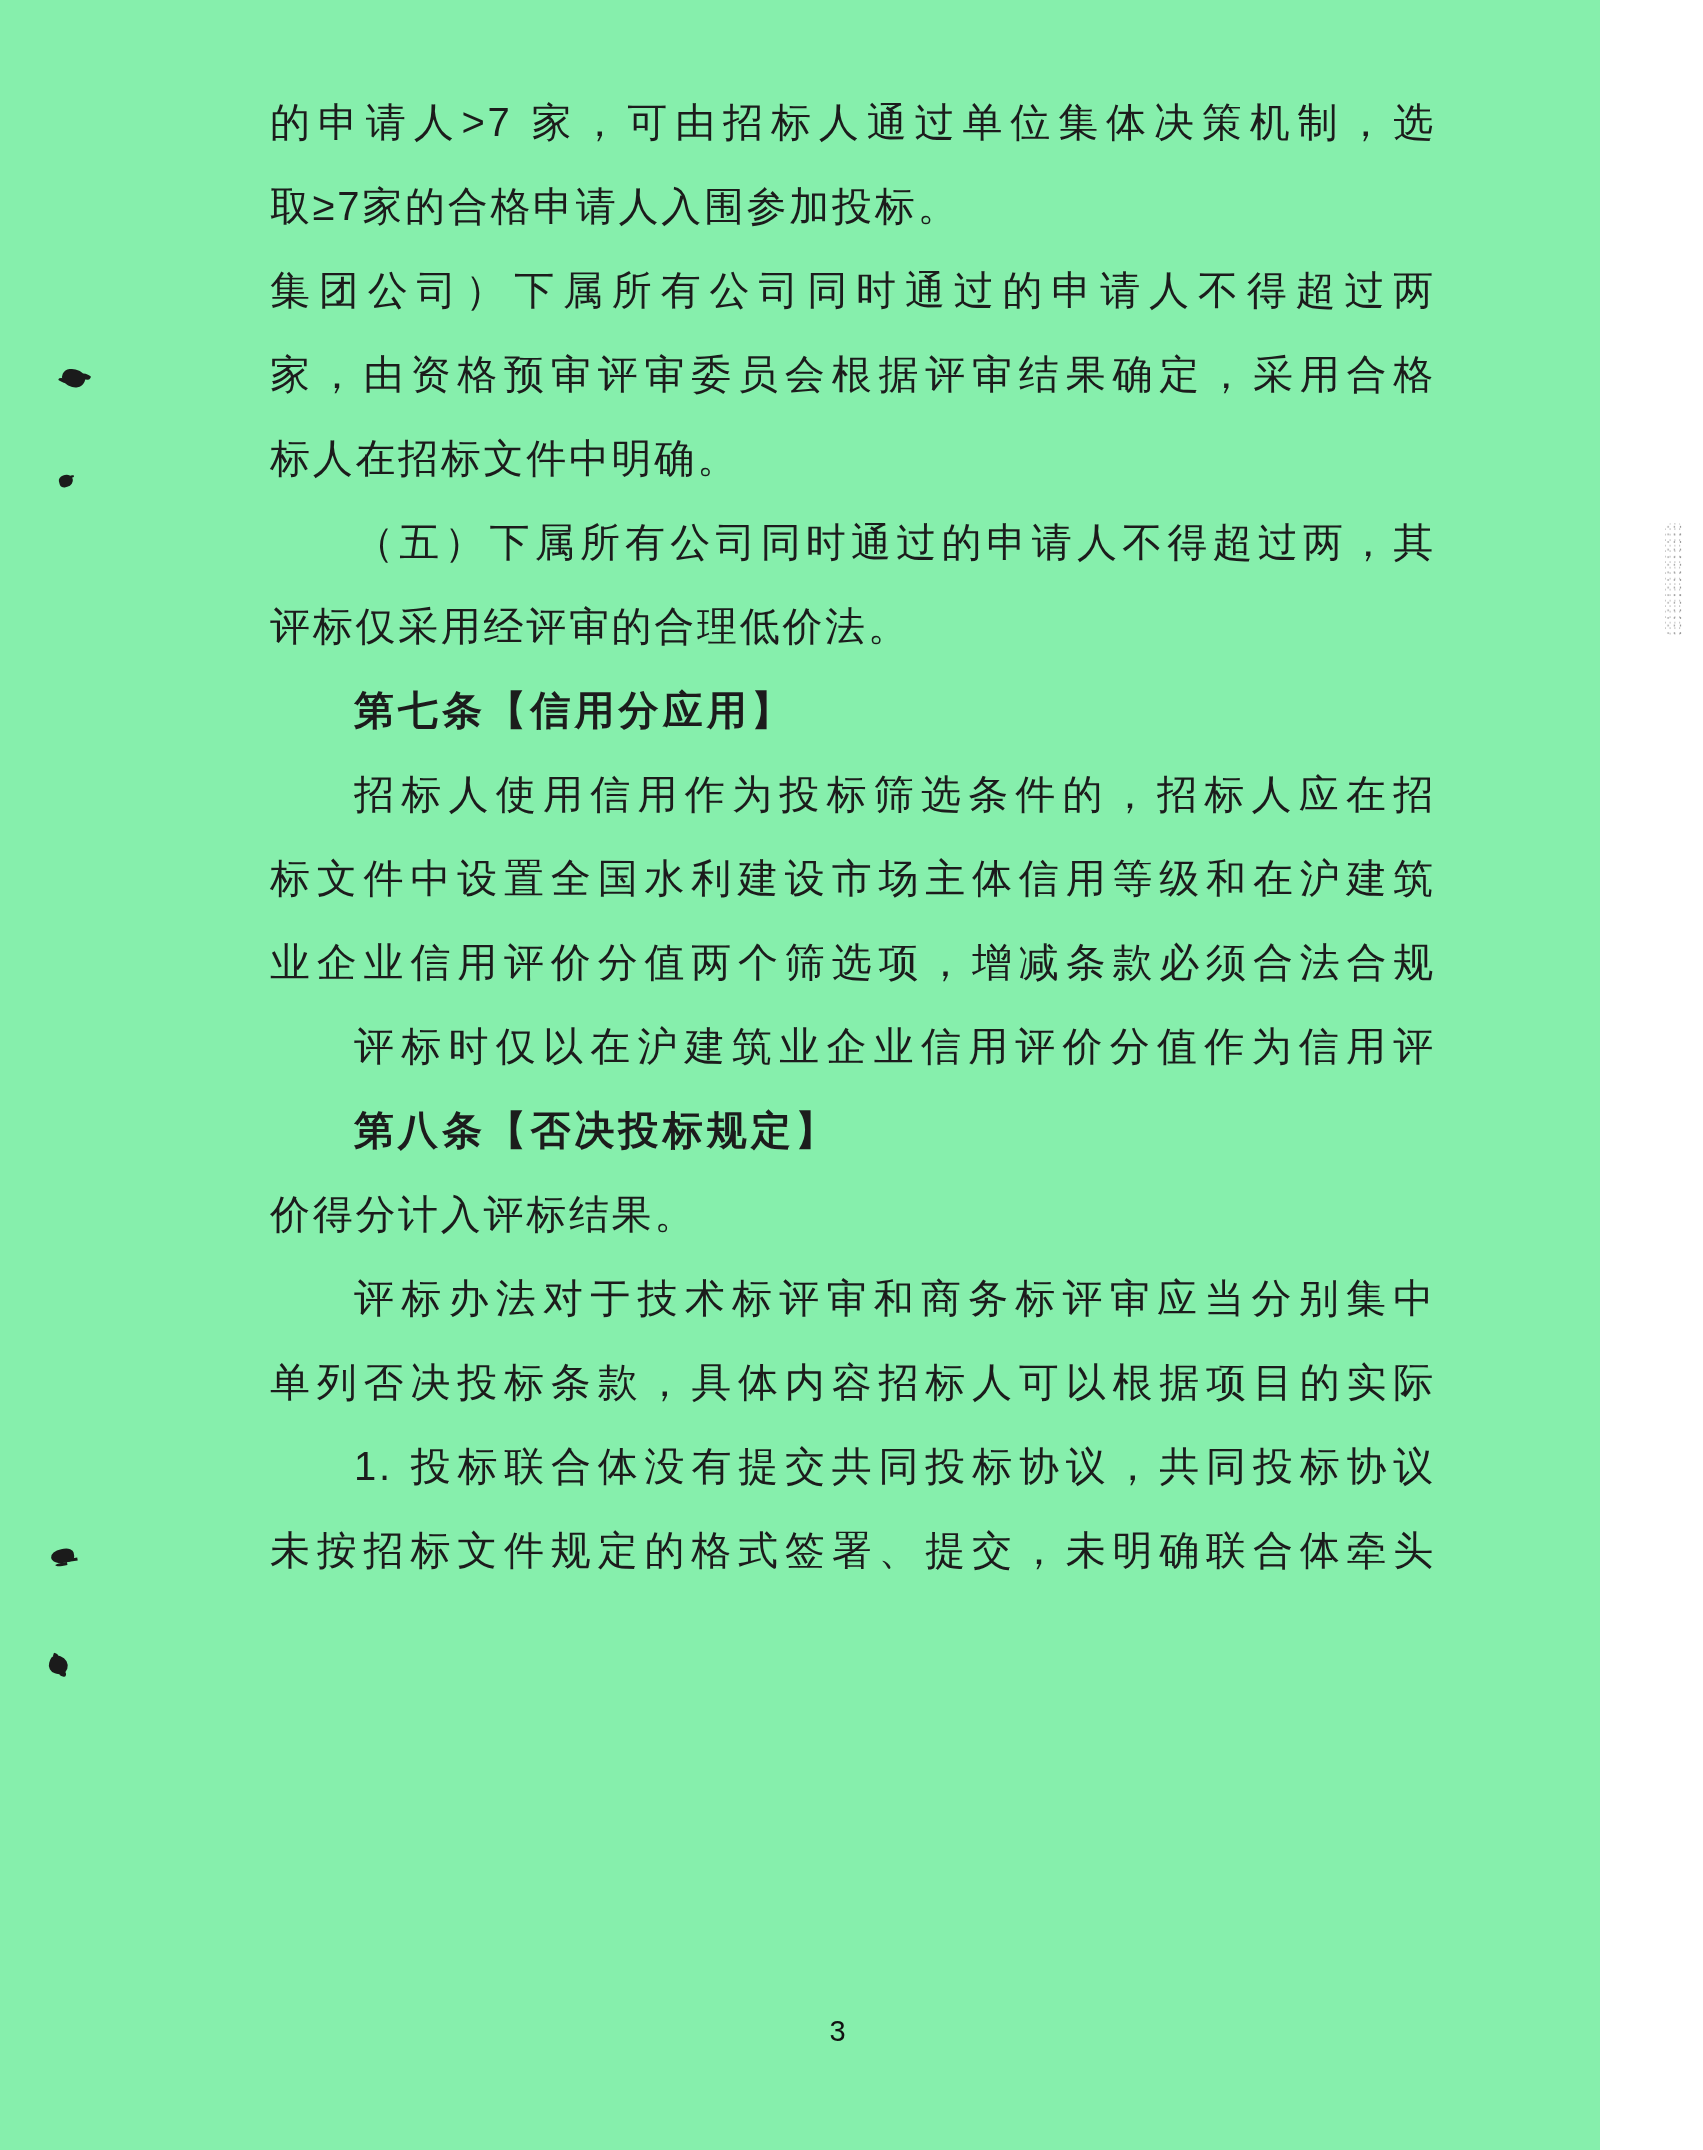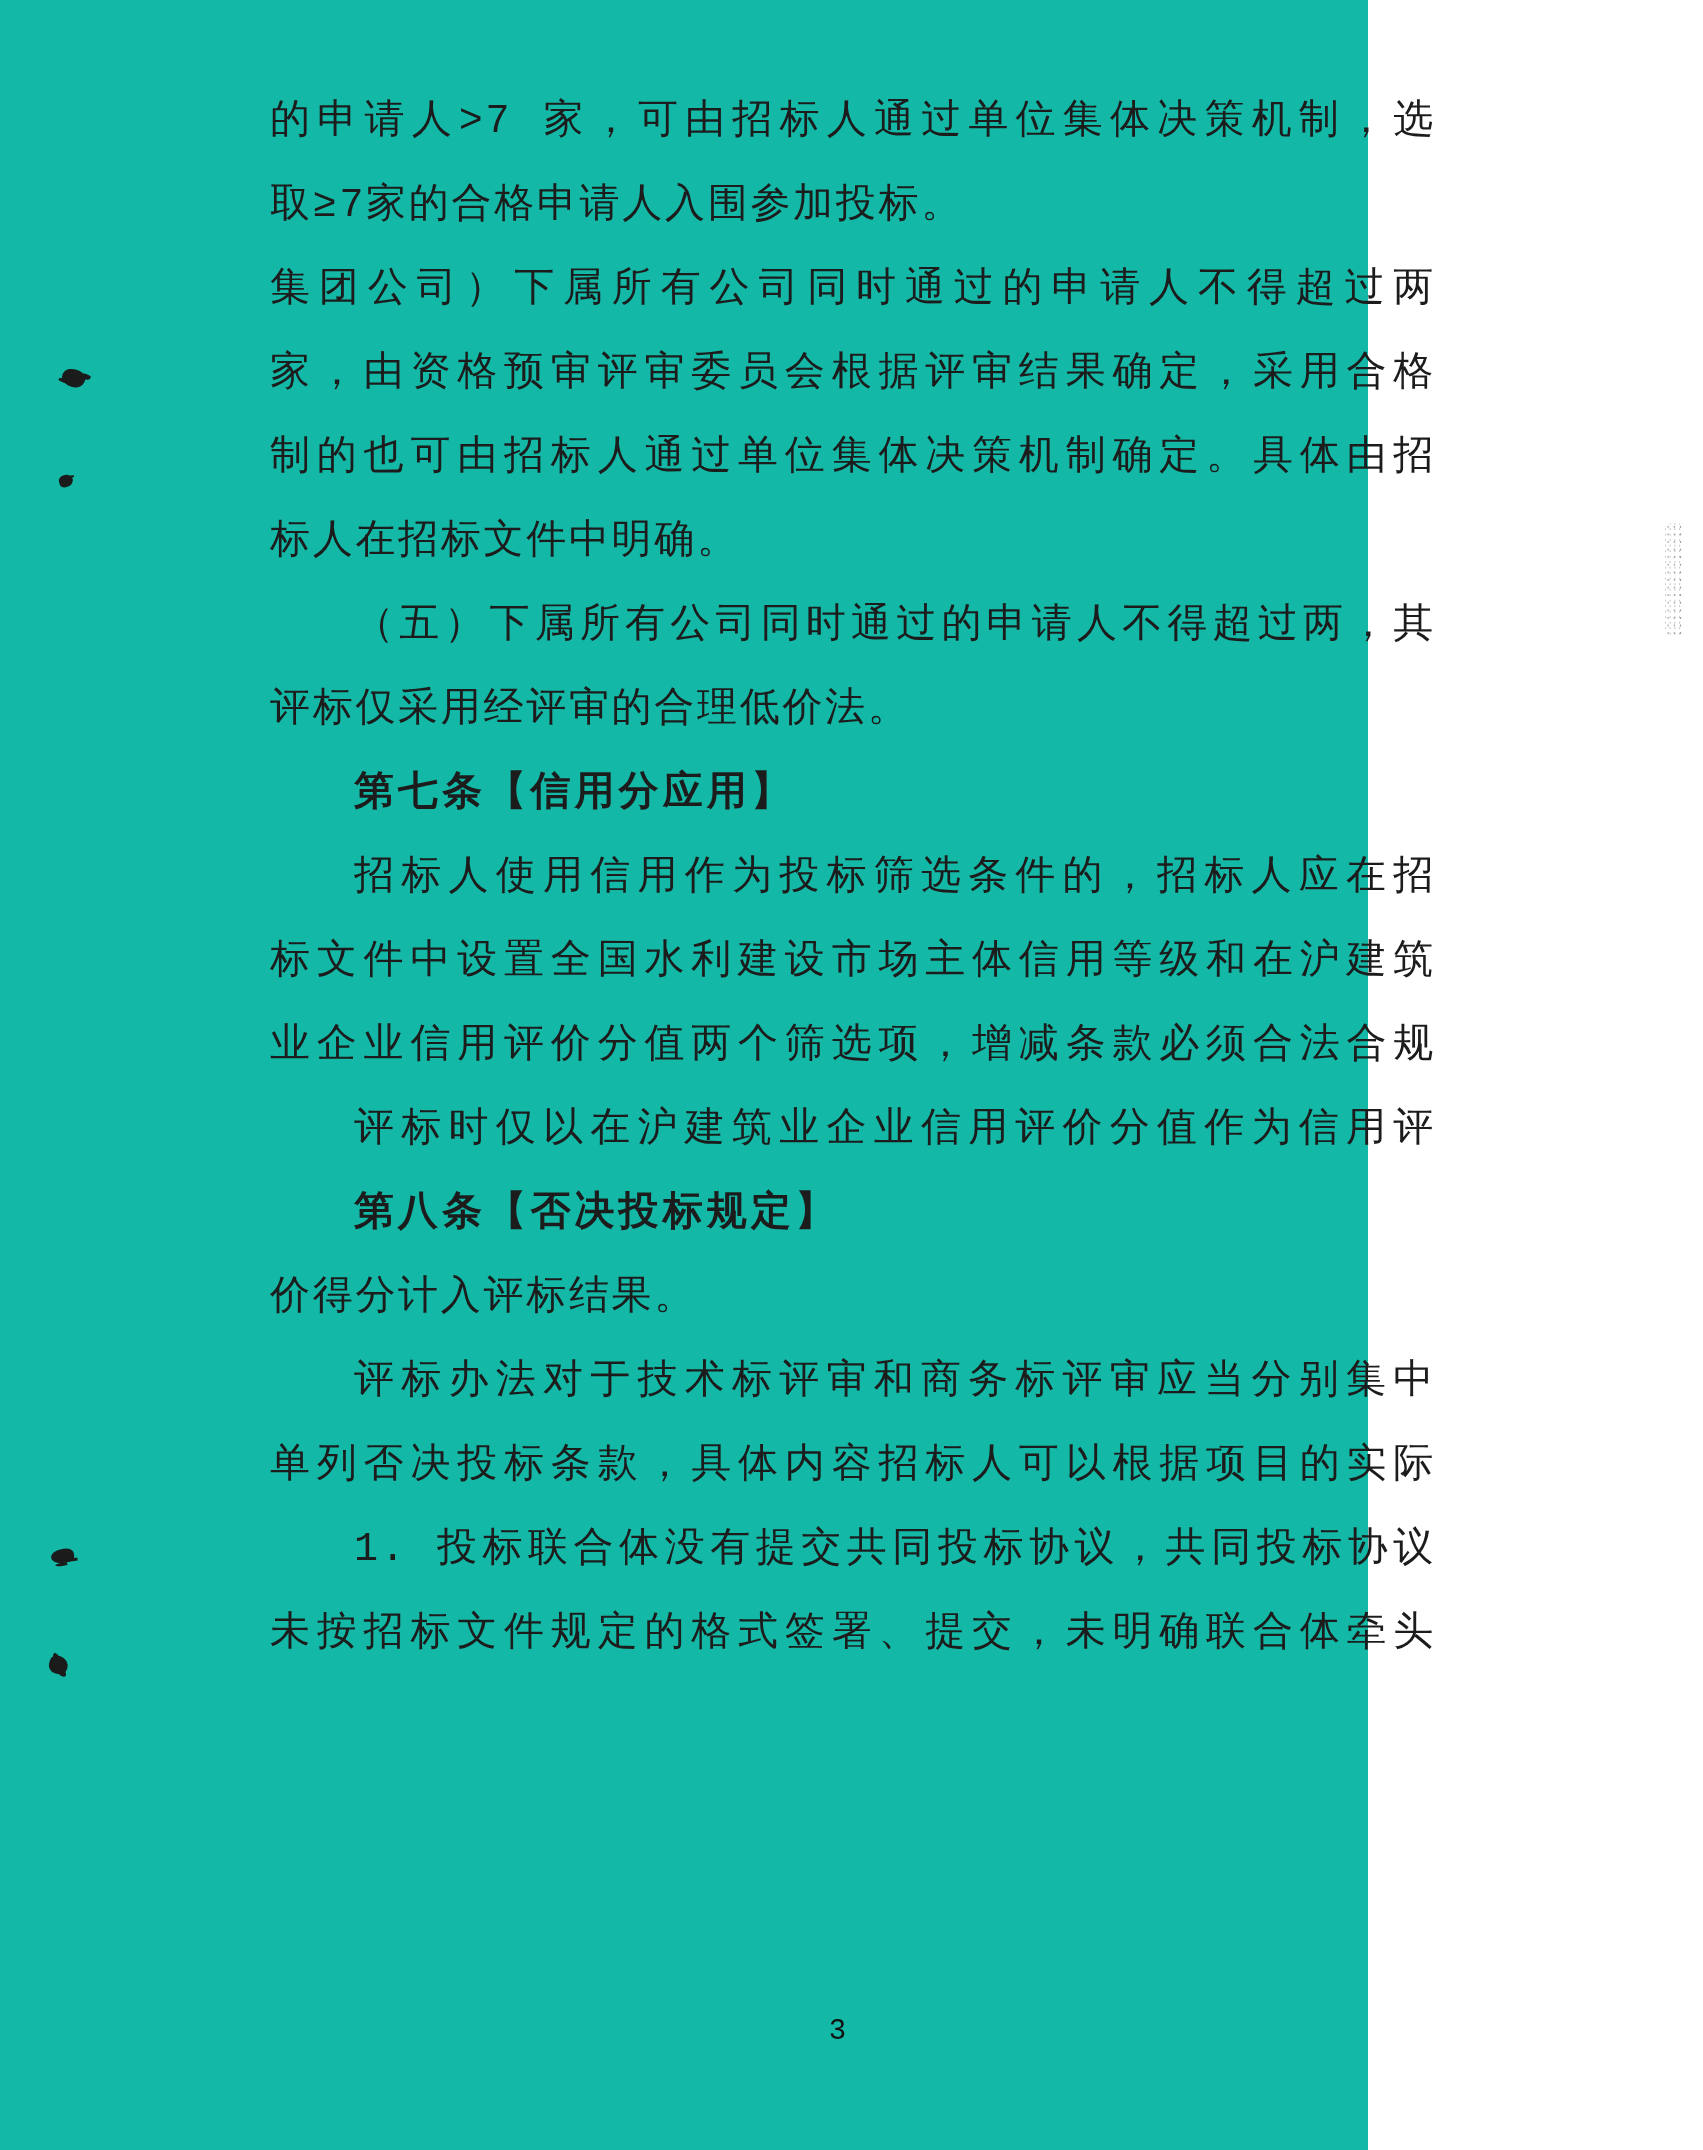--- a/index.html
+++ b/index.html
@@ -5,24 +5,24 @@
   html, body {
     margin: 0;
     padding: 0;
     width: 1704px;
     height: 2151px;
     background: #ffffff;
     overflow: hidden;
   }
   .page {
     position: relative;
-    width: 1368px;
+    width: 1600px;
     height: 2151px;
-    background: #14b8a6;
-    font-family: Liberation Mono, monospace;
+    background: #86efac;
+    font-family: Liberation Sans, sans-serif;
     color: #1c1c1c;
   }
   .text-block {
     position: absolute;
     left: 270px;
     top: 80px;
     width: 1166px;
   }
   .line {
     height: 84px;
@@ -108,21 +108,20 @@
 </head>
 <body>
 
 <div class="page">
 
   <div class="text-block">
     <div class="line full">的申请人&gt;7 家，可由招标人通过单位集体决策机制，选</div>
     <div class="line short">取≥7家的合格申请人入围参加投标。</div>
     <div class="line full">集团公司）下属所有公司同时通过的申请人不得超过两</div>
     <div class="line full">家，由资格预审评审委员会根据评审结果确定，采用合格</div>
-    <div class="line full">制的也可由招标人通过单位集体决策机制确定。具体由招</div>
     <div class="line short">标人在招标文件中明确。</div>
     <div class="line full indent">（五）下属所有公司同时通过的申请人不得超过两，其</div>
     <div class="line short">评标仅采用经评审的合理低价法。</div>
     <div class="line short indent heading">第七条【信用分应用】</div>
     <div class="line full indent">招标人使用信用作为投标筛选条件的，招标人应在招</div>
     <div class="line full">标文件中设置全国水利建设市场主体信用等级和在沪建筑</div>
     <div class="line full">业企业信用评价分值两个筛选项，增减条款必须合法合规</div>
     <div class="line full indent">评标时仅以在沪建筑业企业信用评价分值作为信用评</div>
     <div class="line short indent heading">第八条【否决投标规定】</div>
     <div class="line short">价得分计入评标结果。</div>

